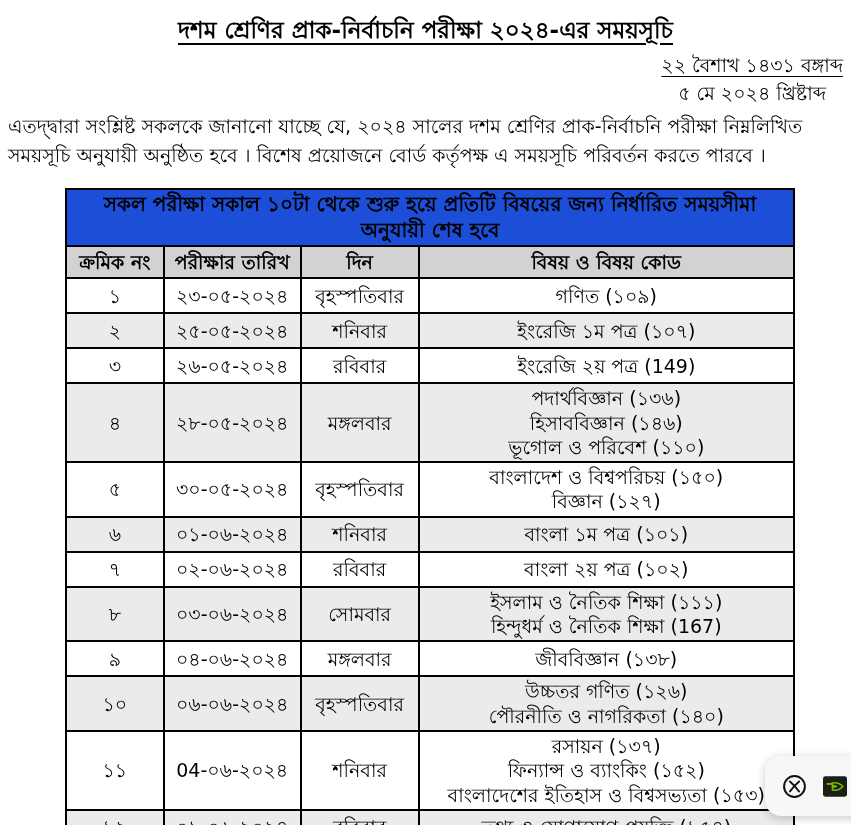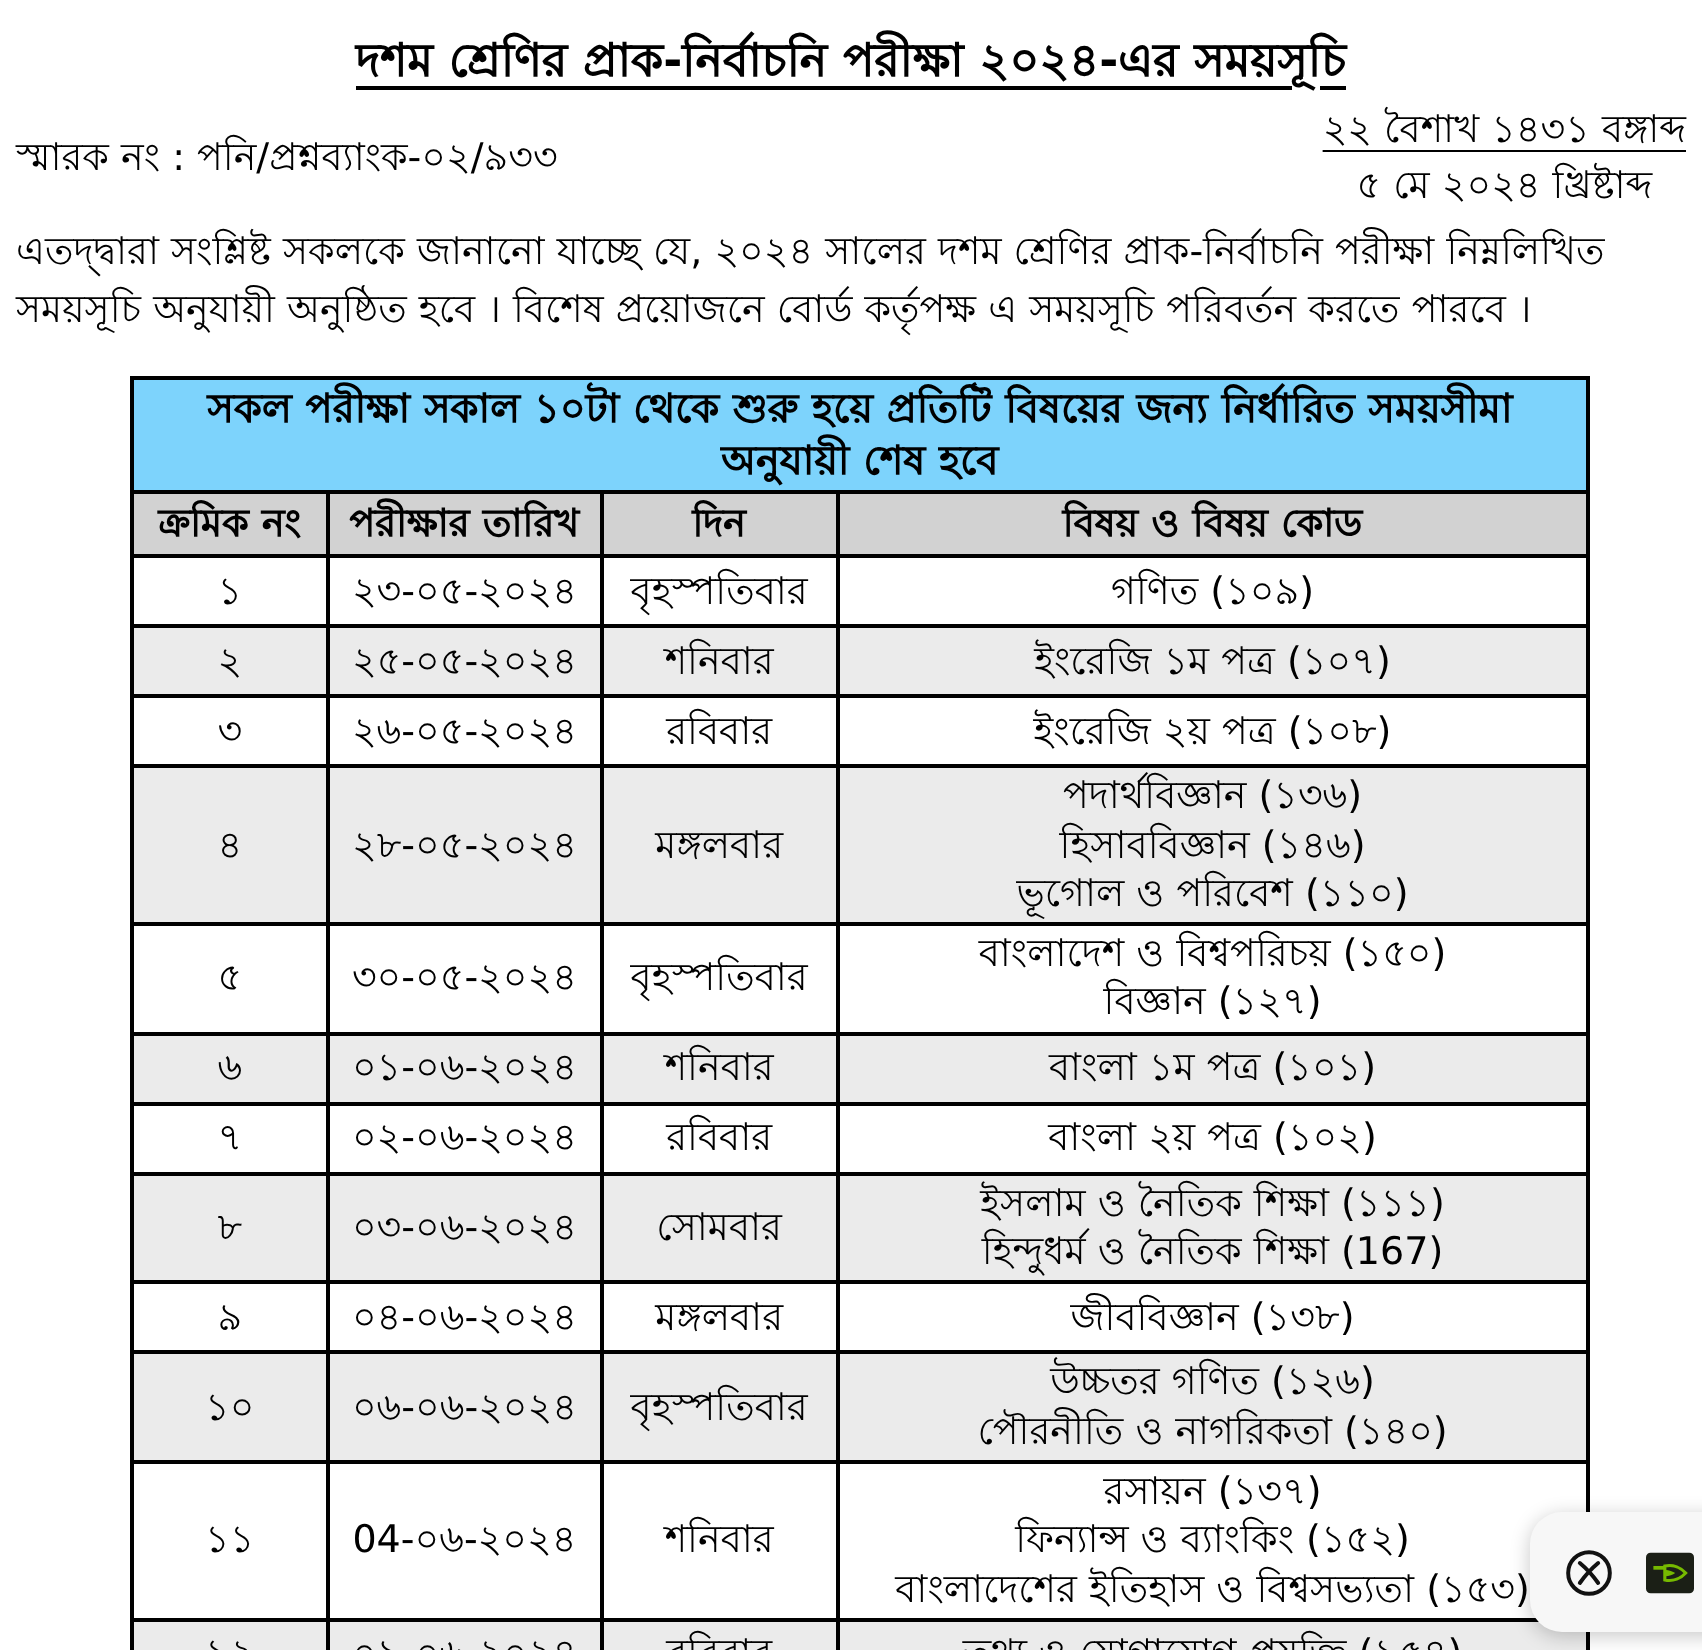--- a/index.html
+++ b/index.html
@@ -47,21 +47,21 @@
     font-size:19px;
     text-align:center;
   }
   table.schedule th, table.schedule td {
     border:2px solid #000;
     padding:2px 4px;
     vertical-align:middle;
     line-height:1.28;
   }
   th.span-header {
-    background:#7dd3fc;
+    background:#1d4ed8;
     font-weight:bold;
     font-size:20px;
     height:47px;
     line-height:1.2;
   }
   tr.col-header th {
     background:#d2d2d2;
     font-weight:bold;
     height:32px;
   }
@@ -92,21 +92,20 @@
 </style>
 </head>
 <body>
 
 <div class="page">
 
   <h1 class="doc-title">
     <span>দশম শ্রেণির প্রাক-নির্বাচনি পরীক্ষা ২০২৪-এর সময়সূচি</span>
   </h1>
 
-  <div class="memo-line">স্মারক নং : পনি/প্রশ্নব্যাংক-০২/৯৩৩</div>
 
   <div class="date-block">
     <div class="underlined">২২ বৈশাখ ১৪৩১ বঙ্গাব্দ</div>
     <div>৫ মে ২০২৪ খ্রিষ্টাব্দ</div>
   </div>
 
   <p class="notice-para">এতদ্দ্বারা সংশ্লিষ্ট সকলকে জানানো যাচ্ছে যে, ২০২৪ সালের দশম শ্রেণির প্রাক-নির্বাচনি পরীক্ষা নিম্নলিখিত সময়সূচি অনুযায়ী অনুষ্ঠিত হবে । বিশেষ প্রয়োজনে বোর্ড কর্তৃপক্ষ এ সময়সূচি পরিবর্তন করতে পারবে ।</p>
 
   <table class="schedule">
     <colgroup>
@@ -136,21 +135,21 @@
         <tr class="lines-1 alt">
           <td>২</td>
           <td>২৫-০৫-২০২৪</td>
           <td>শনিবার</td>
           <td class="subjects-cell">ইংরেজি ১ম পত্র (১০৭)</td>
         </tr>
         <tr class="lines-1">
           <td>৩</td>
           <td>২৬-০৫-২০২৪</td>
           <td>রবিবার</td>
-          <td class="subjects-cell">ইংরেজি ২য় পত্র (১০৮)</td>
+          <td class="subjects-cell">ইংরেজি ২য় পত্র (149)</td>
         </tr>
         <tr class="lines-3 alt">
           <td>৪</td>
           <td>২৮-০৫-২০২৪</td>
           <td>মঙ্গলবার</td>
           <td class="subjects-cell">পদার্থবিজ্ঞান (১৩৬)
 হিসাববিজ্ঞান (১৪৬)
 ভূগোল ও পরিবেশ (১১০)</td>
         </tr>
         <tr class="lines-2">

